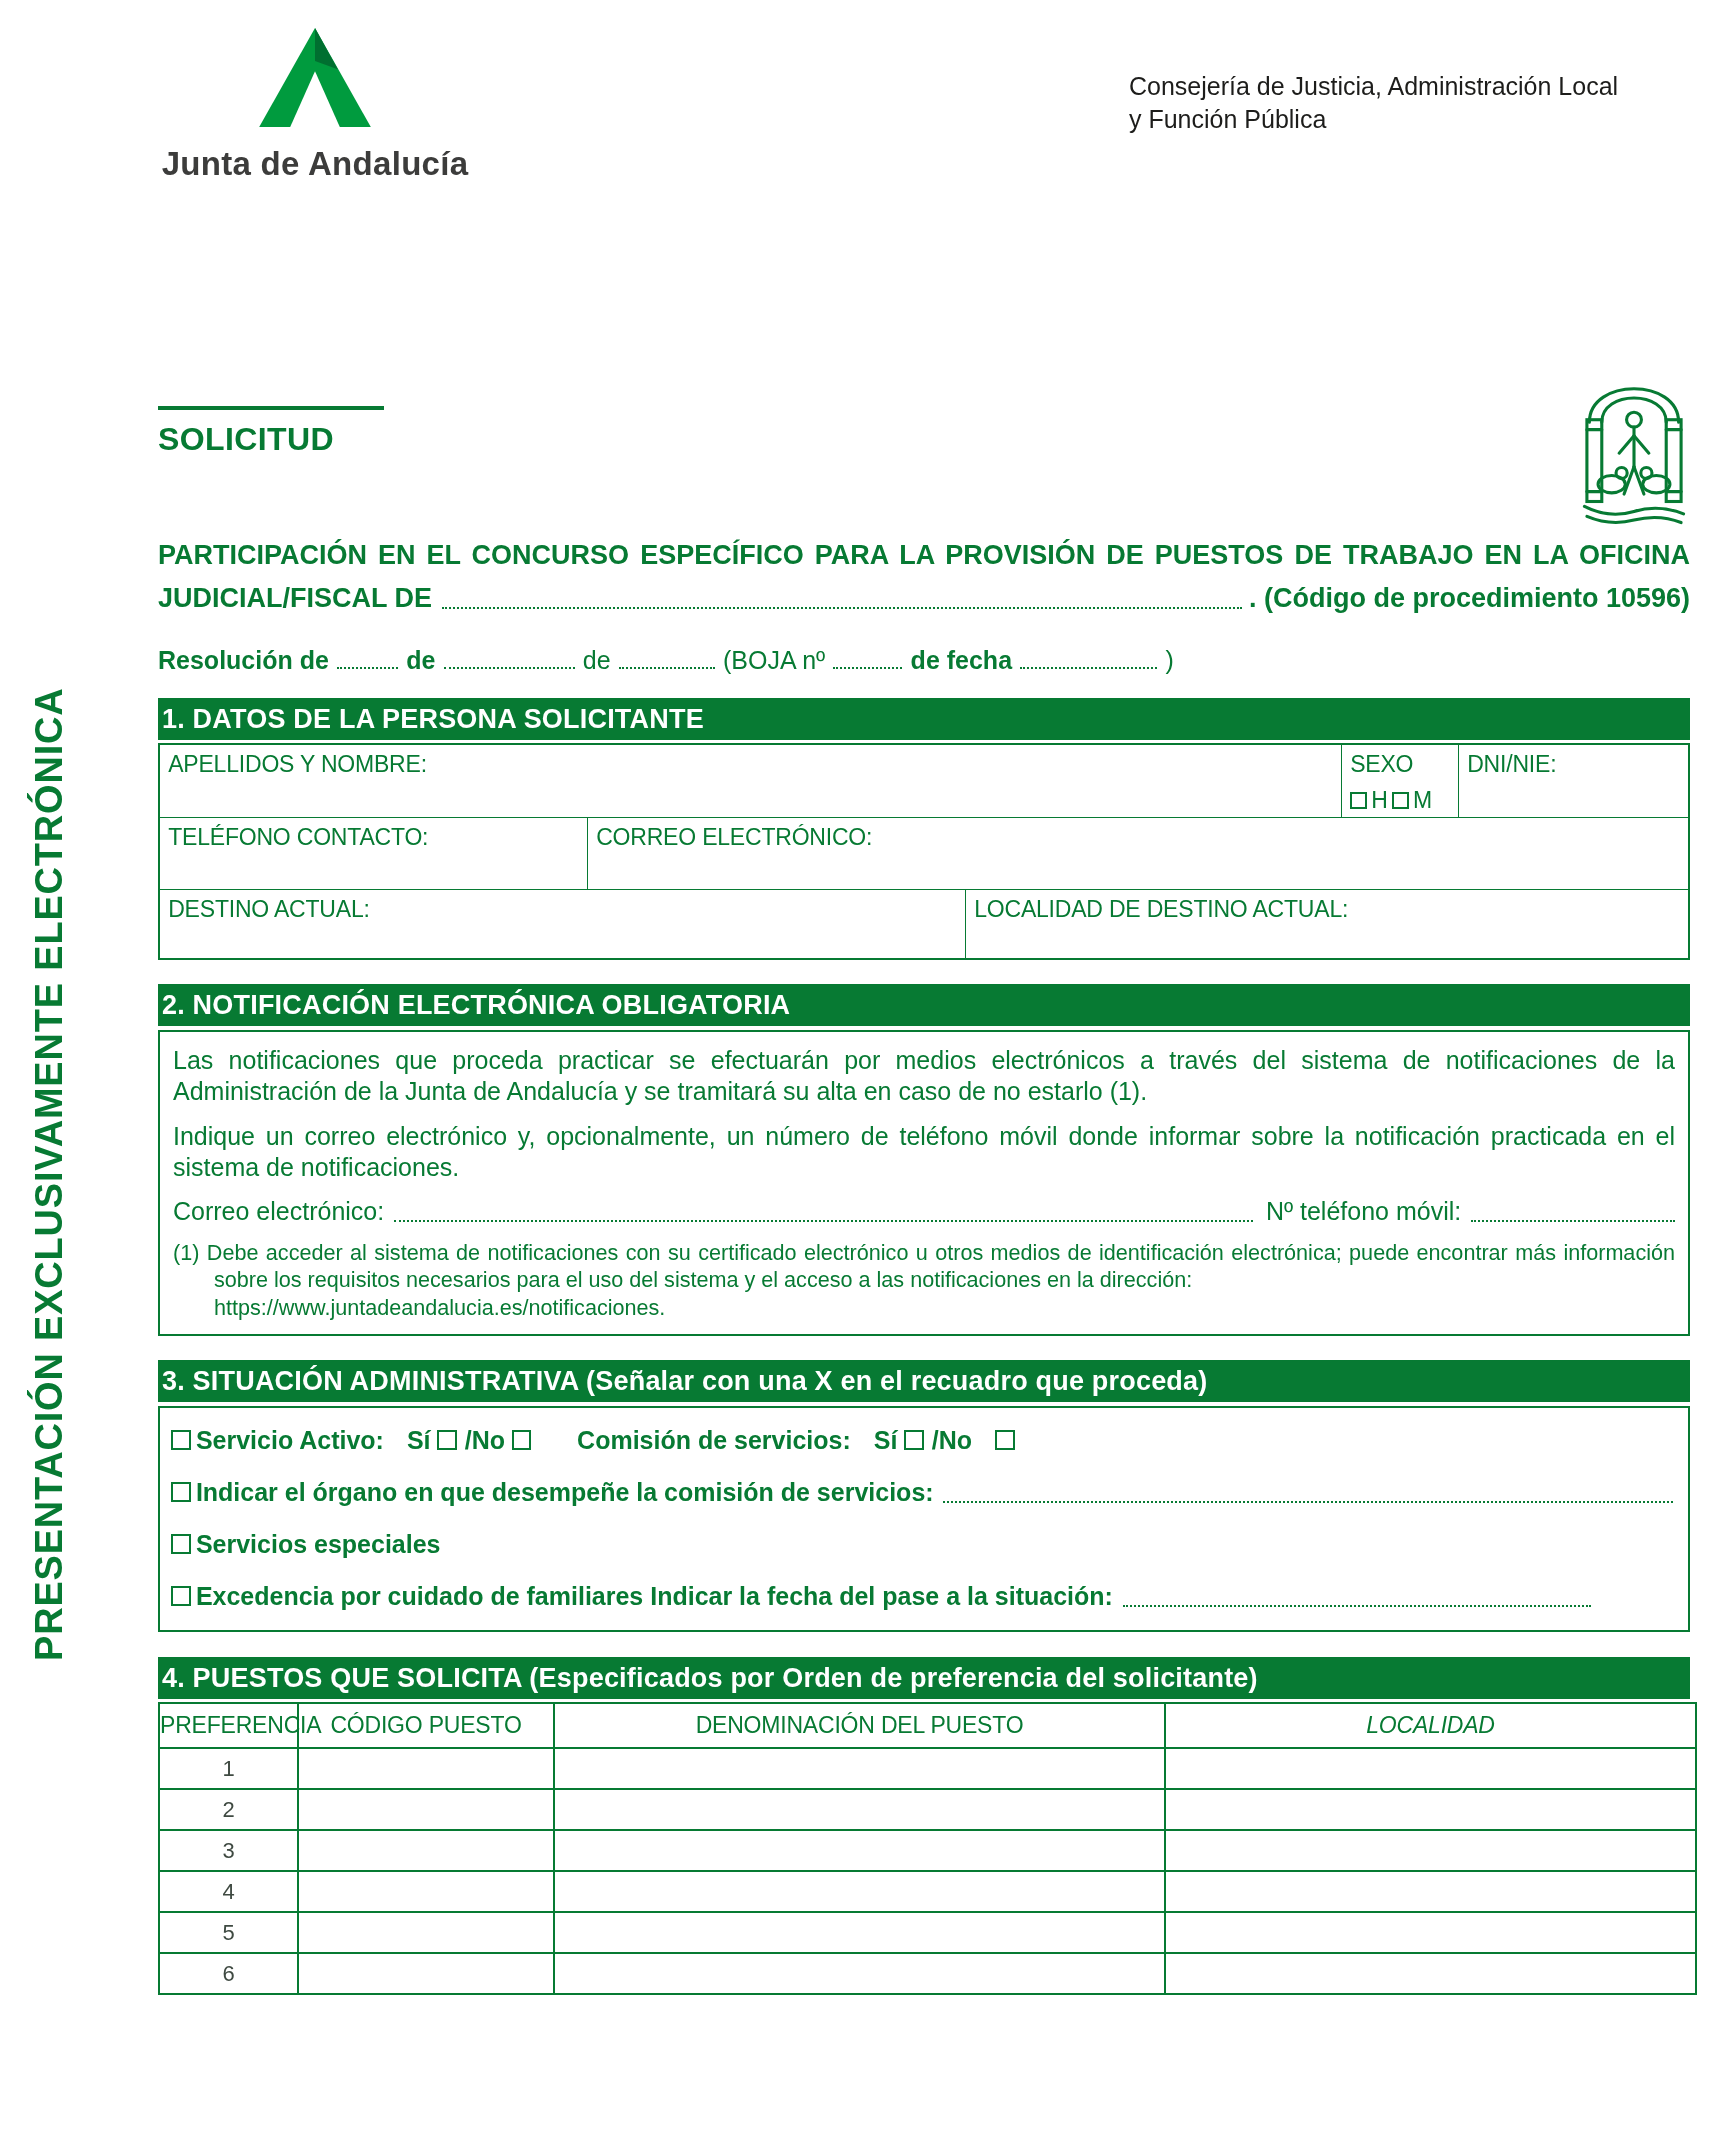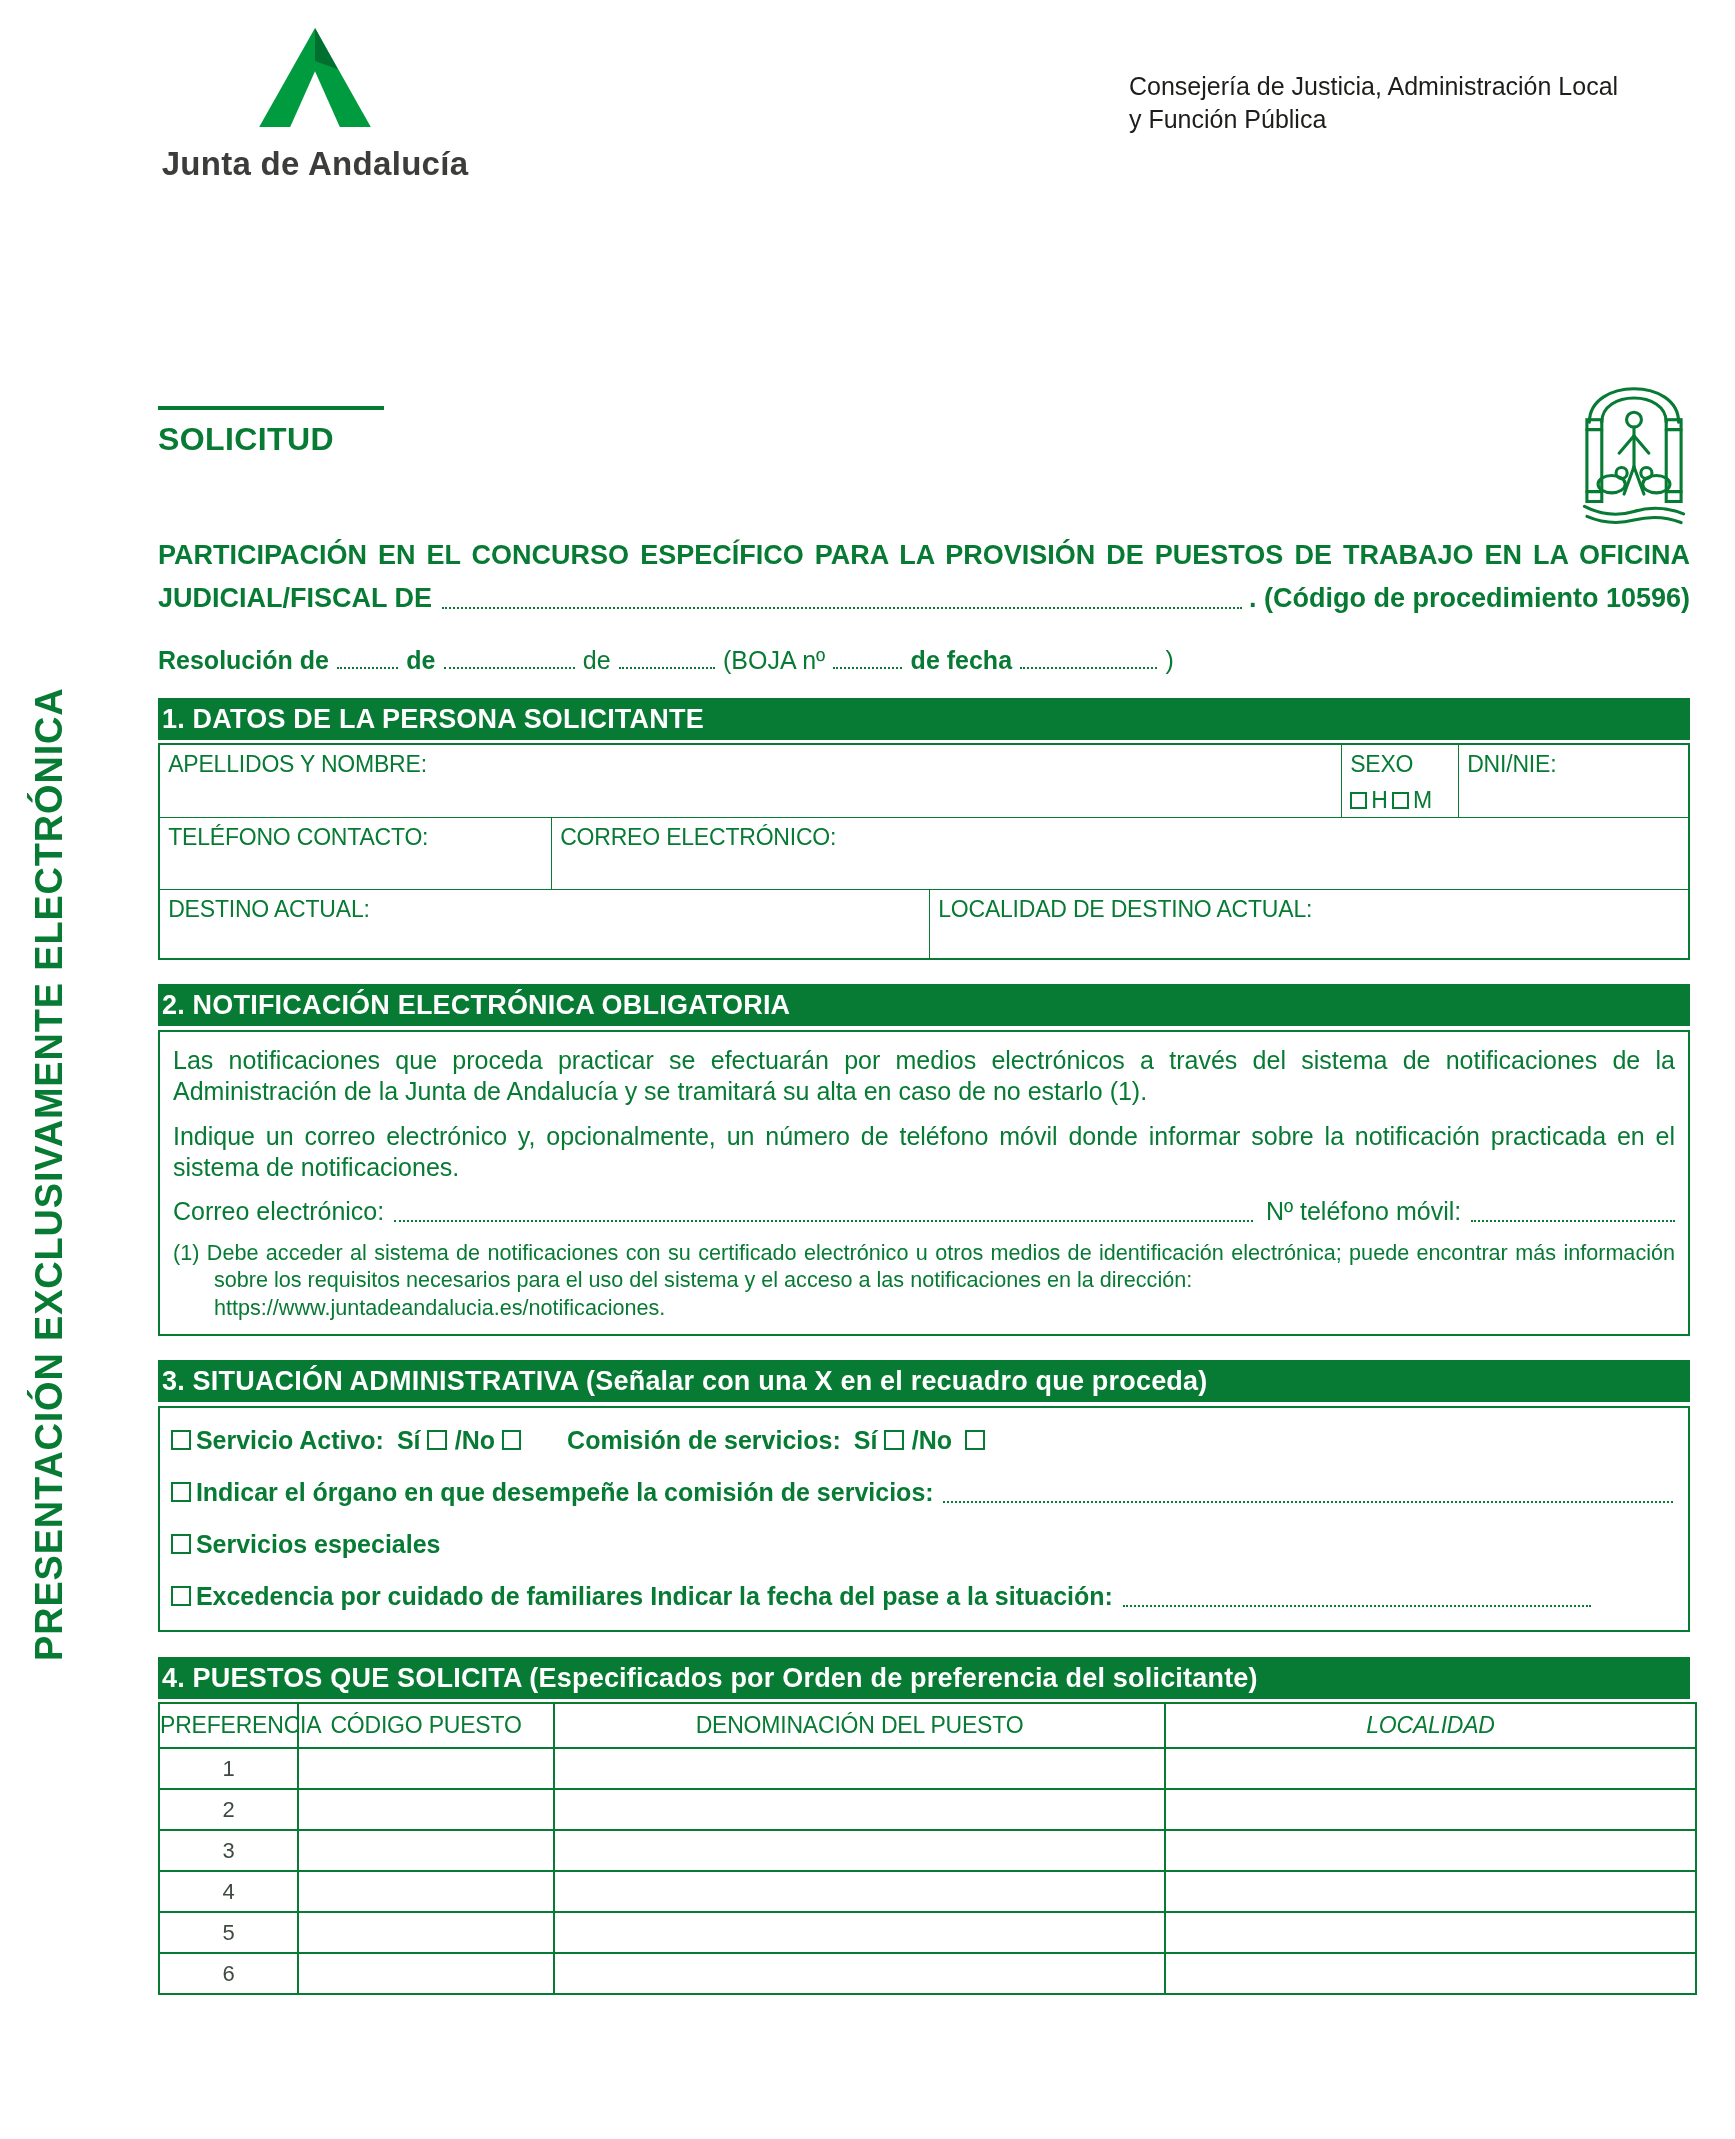--- a/index.html
+++ b/index.html
@@ -41,21 +41,21 @@
   .resolution .b { font-weight:bold; }
   .resolution .dots { margin:0 8.2px 4.1px 8.2px; }
   .w75{width:61px} .w160{width:131px} .w118{width:96px} .w84{width:69px} .w168{width:137px}
 
   .bar { margin-top:24.5px; height:42px; background:var(--green); color:#fff; font-weight:bold;
          font-size:27px; line-height:42px; padding-left:4px; letter-spacing:0.2px; }
 
   
   .t1 { border:2.4px solid var(--green); margin-top:3.3px; }
   .t1 .row { display:flex; }
-  .t1 .row + .row { border-top:1.6px solid var(--green); }
+  .t1 .row + .row { border-top:1.6px solid var(--green);gap:36px; }
   .t1 .cell { padding:6.5px 8.2px; font-size:23px; color:var(--green); letter-spacing:-0.2px; }
   .t1 .cell + .cell { border-left:1.6px solid var(--green); }
   .r1 { height:72px; } .r2 { height:72px; } .r3 { height:69px; }
   .c-name { width:1181px; } .c-sex { width:117px; } .c-dni { flex:1; }
   .c-phone { width:391px; } .c-email { flex:1; }
   .c-dest { width:769px; } .c-destloc { flex:1; }
   .sexline { margin-top:8.2px; display:flex; align-items:center; gap:4.1px; }
   .cb { width:19.6px; height:19.6px; border:2px solid var(--green); display:inline-block; background:#fff; flex:none; }
   .cb-sm { width:17px; height:17px; }
 
@@ -67,21 +67,21 @@
   .contact-line .w250 { width:204px; margin:0 0 4.1px 9.8px; }
   .footnote { font-size:21.6px; line-height:1.27; text-align:justify; padding-left:41px; text-indent:-41px; }
   .fn-url { text-indent:0; }
 
   
   .box3 { border:2.4px solid var(--green); padding:18px 11.4px 19.6px; color:var(--green);
           font-weight:bold; font-size:25px; margin-top:3.3px; }
   .s3row { display:flex; align-items:center; margin-bottom:23px; }
   .s3row:last-child { margin-bottom:0; }
   .s3row .cb { margin-right:4.9px; }
-  .ml12 { margin-left:13px; } .ml8 { margin-left:6.5px; } .ml4 { margin-left:3.3px; }
+  .ml12 { margin-left:23px; } .ml8 { margin-left:6.5px; } .ml4 { margin-left:3.3px; }
   .sp50 { width:41px; flex:none; }
   .s3row .dots { align-self:flex-end; margin:0 3.3px 4.1px 9.8px; }
   .fill { flex:1; }
   .fill-short { flex:1; margin-right:86px !important; }
 
   
   .t4 { border-collapse:collapse; width:100%; margin-top:3.3px; border:2.4px solid var(--green); table-layout:fixed; }
   .t4 th, .t4 td { border:2px solid var(--green); }
   .t4 thead tr { height:45px; }
   .t4 tbody tr { height:41px; }

